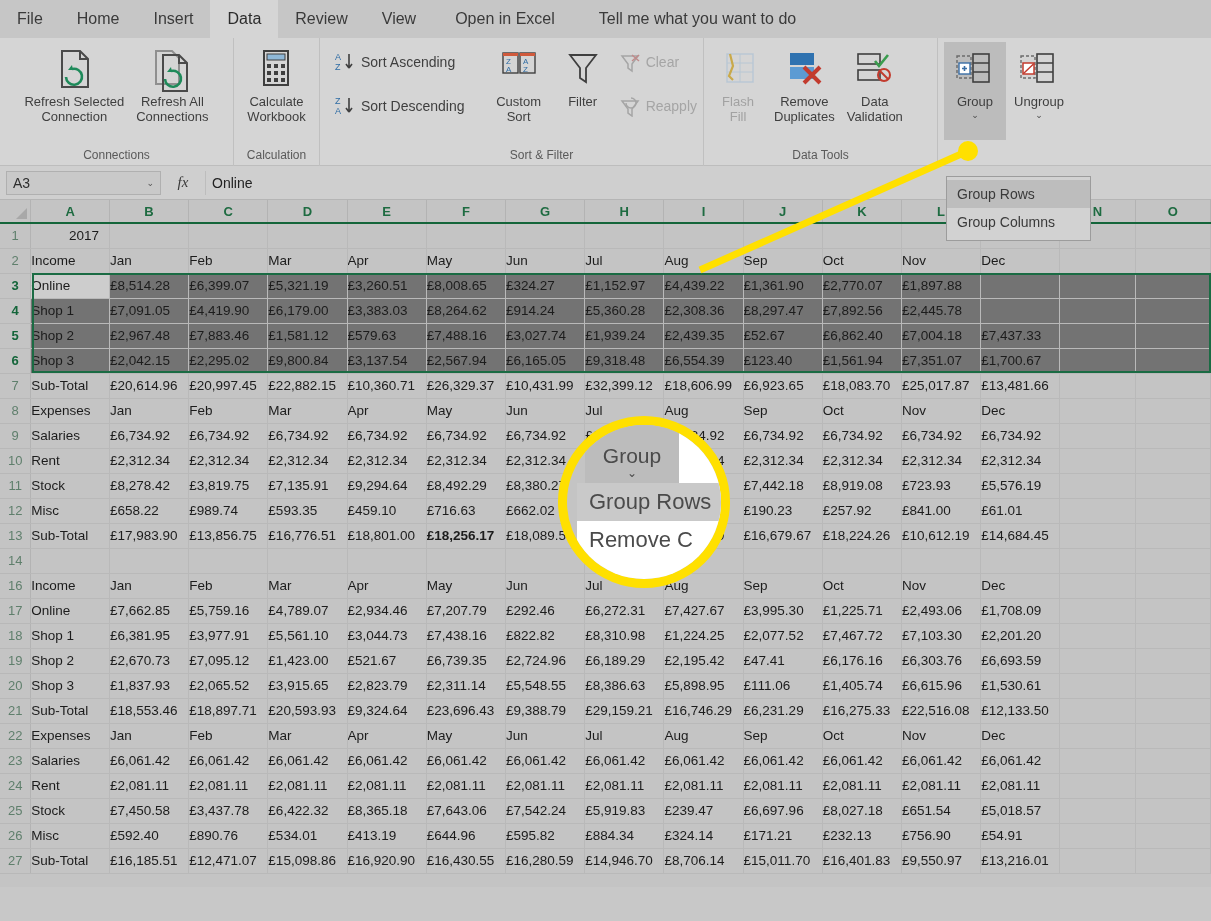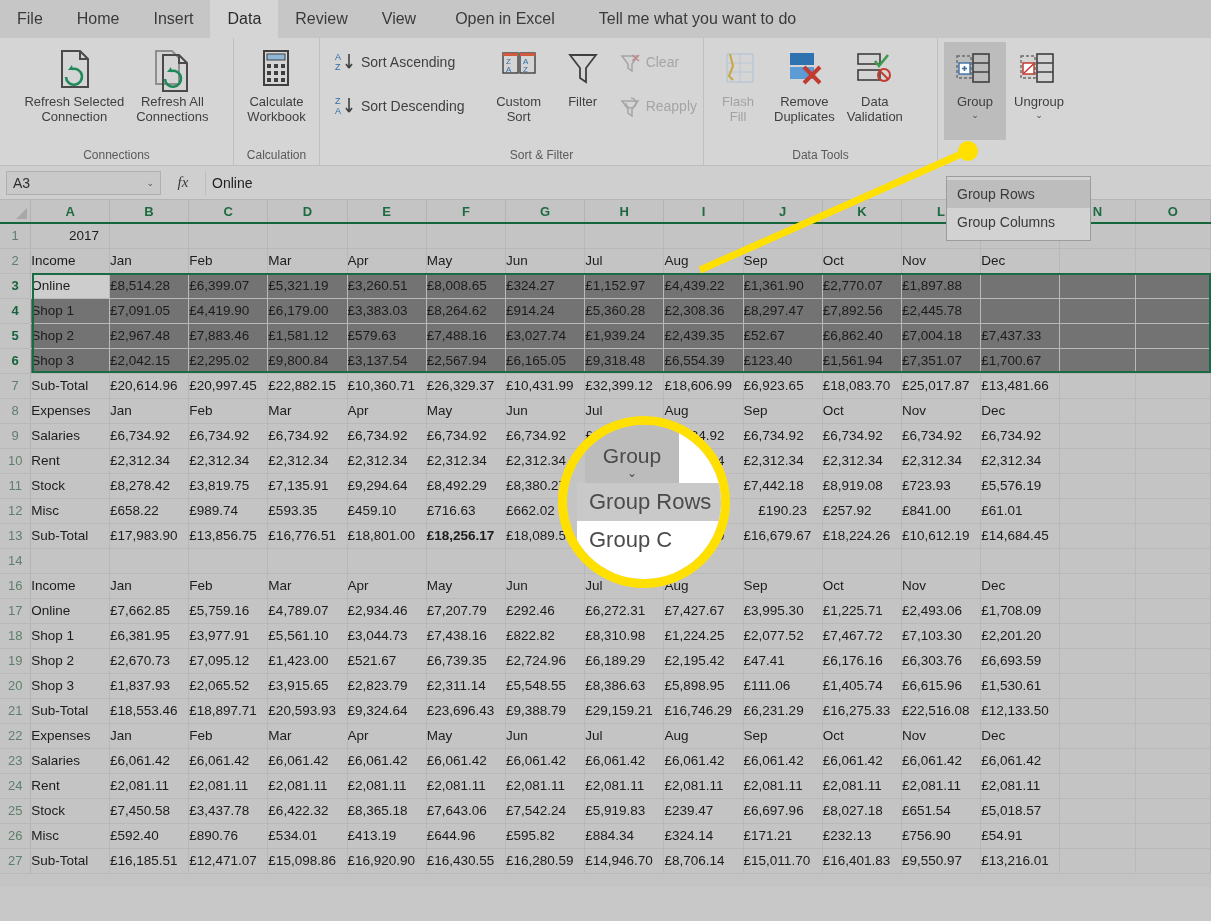--- a/index.html
+++ b/index.html
@@ -732,21 +732,21 @@
           <td class="rowhdr">12</td>
           <td class="cell" style="width: 80px;">Misc</td>
           <td class="cell" style="width: 80px;">£658.22</td>
           <td class="cell" style="width: 80px;">£989.74</td>
           <td class="cell" style="width: 80px;">£593.35</td>
           <td class="cell" style="width: 80px;">£459.10</td>
           <td class="cell" style="width: 80px;">£716.63</td>
           <td class="cell" style="width: 80px;">£662.02</td>
           <td class="cell" style="width: 80px;">£982.60</td>
           <td class="cell" style="width: 80px;">£360.15</td>
-          <td class="cell" style="width: 80px; text-align: center;">£190.23</td>
+          <td class="cell" style="width: 80px;">£190.23</td>
           <td class="cell" style="width: 80px;">£257.92</td>
           <td class="cell" style="width: 80px;">£841.00</td>
           <td class="cell" style="width: 80px;">£61.01</td>
           <td class="cell" style="width: 80px;"></td>
           <td class="cell" style="width: 80px;"></td>
         </tr>
         <tr>
           <td class="rowhdr">13</td>
           <td class="cell" style="width: 80px;">Sub-Total</td>
           <td class="cell" style="width: 80px;">£17,983.90</td>
@@ -1008,21 +1008,21 @@
       <span class="mag-gletter">G</span>
       <div class="mag-ribbon-btn">
         <span class="t">Group</span>
         <span class="c">⌄</span>
       </div>
       <div class="mag-ungroup">
         <span class="t">Un</span>
       </div>
       <div class="mag-menu">
         <div class="mi hl">Group Rows</div>
-        <div class="mi">Group C</div>
+        <div class="mi">Remove C</div>
       </div>
     </div>
   </div>
 </div>
 
 <svg class="callout-line">
   <line x1="700" y1="270" x2="968" y2="151" stroke="#ffe000" stroke-width="7"></line>
   <circle cx="968" cy="151" r="10" fill="#ffe000"></circle>
 </svg>
 

